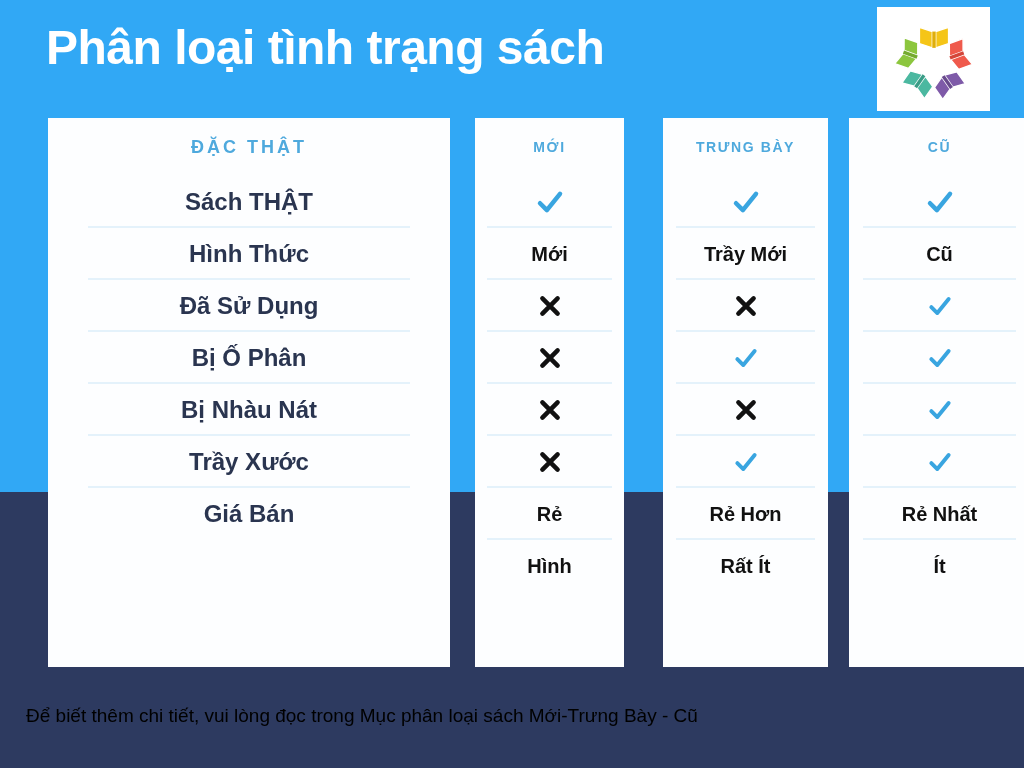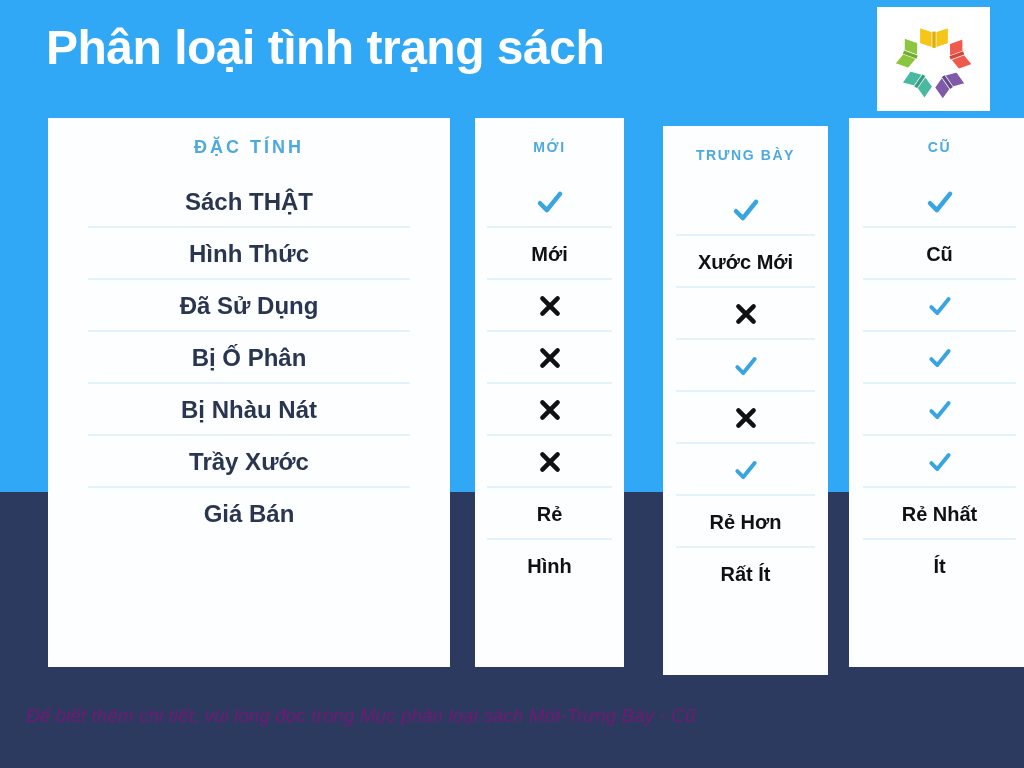--- a/index.html
+++ b/index.html
@@ -64,21 +64,21 @@
   }
 
   .column-card {
     position: absolute;
     top: 0;
     height: 549px;
     background: #fdfeff;
   }
   #col-feature  { left: 48px;  width: 402px; }
   #col-moi      { left: 475px; width: 149px; }
-  #col-trungbay { left: 663px; width: 165px; margin-top: 8px; }
+  #col-trungbay { left: 663px; width: 165px; }
   #col-cu       { left: 849px; width: 181px; }
 
   .col-header {
     position: absolute;
     top: 0;
     left: 0; right: 0;
     height: 58px;
     display: flex;
     align-items: center;
     justify-content: center;
@@ -138,23 +138,22 @@
   .mark { display: block; }
   .mark-check-lg { width: 30px; height: 30px; }
   .mark-check-sm { width: 26px; height: 26px; }
   .mark-cross    { width: 26px; height: 26px; }
 
   
   #footer-note {
     position: absolute;
     left: 26px; top: 705px;
     font-size: 19px;
-    color: #701a75;
+    color: #000000;
     white-space: nowrap;
-    font-style: italic;
   }
 </style>
 </head>
 <body>
 
 <div id="bg-top"></div>
 <div id="bg-bottom"></div>
 
 <div id="header">
   <div id="page-title">Phân loại tình trạng sách</div>
@@ -191,21 +190,21 @@
         <path d="M16,-11 L2,-6 L2,11 L16,6 Z" fill="#7e5aa8" stroke="#ffffff" stroke-width="1.6"></path>
         <path d="M-2,-6 L2,-6 L2,11 L-2,11 Z" fill="#684a8c"></path>
       </g>
     </svg>
   </div>
 </div>
 
 <div id="comparison-table">
 
   <div class="column-card" id="col-feature">
-    <div class="col-header">ĐẶC TÍNH</div>
+    <div class="col-header">ĐẶC THẬT</div>
     <div class="rows">
         <div class="row">
           <span class="cell-text">Sách THẬT</span>
         </div>
         <div class="row">
           <span class="cell-text">Hình Thức</span>
         </div>
         <div class="row">
           <span class="cell-text">Đã Sử Dụng</span>
         </div>
@@ -266,21 +265,21 @@
 
   <div class="column-card" id="col-trungbay">
     <div class="col-header">TRƯNG BÀY</div>
     <div class="rows">
         <div class="row">
           <svg class="mark mark-check-lg" viewBox="0 0 24 24">
             <path d="M4 13 L9.5 18.5 L20 5.5" fill="none" stroke="#39a5e0" stroke-width="3.6" stroke-linecap="round" stroke-linejoin="round"></path>
           </svg>
         </div>
         <div class="row">
-          <span class="cell-text">Xước Mới</span>
+          <span class="cell-text">Trầy Mới</span>
         </div>
         <div class="row">
           <svg class="mark mark-cross" viewBox="0 0 24 24">
             <path d="M5 5 L19 19 M19 5 L5 19" fill="none" stroke="#111111" stroke-width="4.2" stroke-linecap="round"></path>
           </svg>
         </div>
         <div class="row">
           <svg class="mark mark-check-sm" viewBox="0 0 24 24">
             <path d="M4 13 L9.5 18.5 L20 5.5" fill="none" stroke="#39a5e0" stroke-width="3.6" stroke-linecap="round" stroke-linejoin="round"></path>
           </svg>

